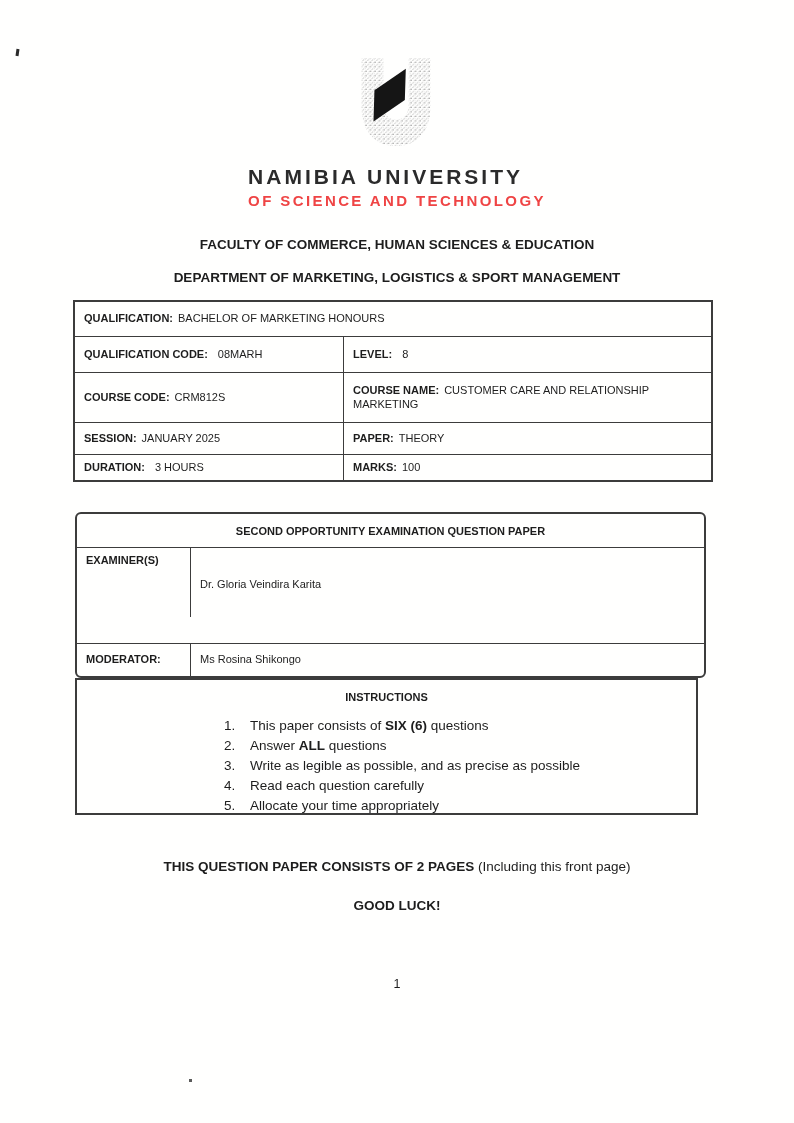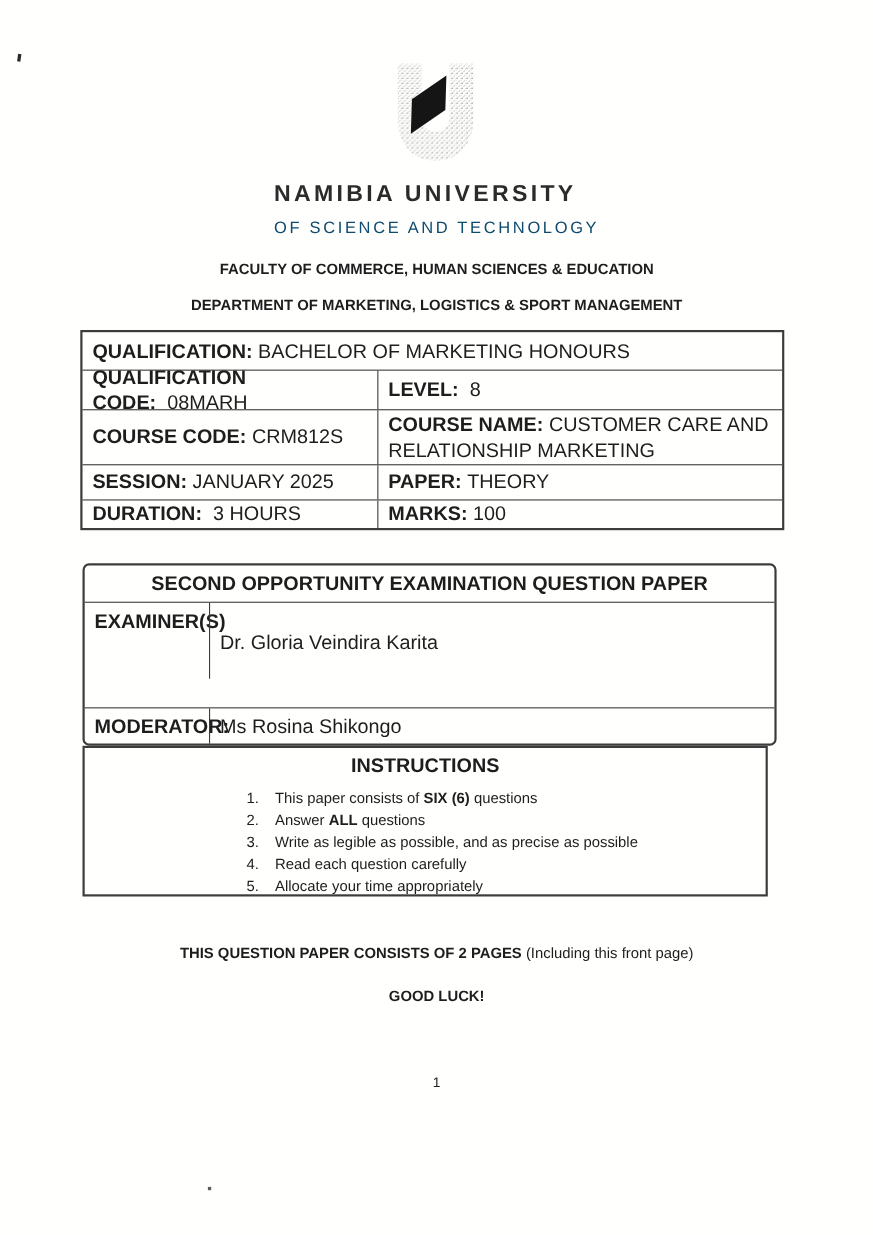--- a/index.html
+++ b/index.html
@@ -15,32 +15,32 @@
   .speck1 { left:16px; top:49px; width:3px; height:7px; transform:rotate(8deg); }
   .speck2 { left:189px; top:1079px; width:3px; height:3px; background:#5a5a5a; }
 
   
   .logo { position:absolute; left:50%; top:52px; transform:translateX(-51%); width:98px; height:102px; }
 
   
   .wordmark { position:absolute; top:165px; left:0; width:100%; text-align:center; }
   .wordmark-inner { display:inline-block; text-align:left; }
   .wm1 { font-size:21px; font-weight:bold; letter-spacing:3px; color:#2b2b2b; }
-  .wm2 { font-size:15px; font-weight:400; letter-spacing:2.4px; color:#0c4a6e; margin-top:10px; }
+  .wm2 { font-size:15px; font-weight:700; letter-spacing:2.4px; color:#ef4444; margin-top:3px; }
 
   .center-line { position:absolute; left:0; width:100%; text-align:center; font-size:13.5px; }
   .bold { font-weight:bold; }
   .faculty { top:237px; font-weight:bold; }
   .department { top:270px; font-weight:bold; }
 
   
   .tbl { position:absolute; border:2px solid #3c3c3c; background:transparent; }
   .row { display:flex; border-top:1.5px solid #3c3c3c; }
   .row.first { border-top:none; }
-  .cell { display:flex; align-items:center; padding:2px 9px; font-size:18px; }
+  .cell { display:flex; align-items:center; padding:2px 9px; font-size:11px; }
   .cell .ct { display:block; line-height:1.25; }
   .cell.cright { border-left:1.5px solid #3c3c3c; flex:1;align-items:center; }
   .lbl { font-weight:bold; }
   .val { margin-left:5px; }
   .val.wide { margin-left:10px; }
 
   .t1 { left:73px; top:300px; width:640px; }
   .t1 .cleft { width:268px; }
 
   .t2 { left:75px; top:512px; width:631px;border-radius:6px; }

